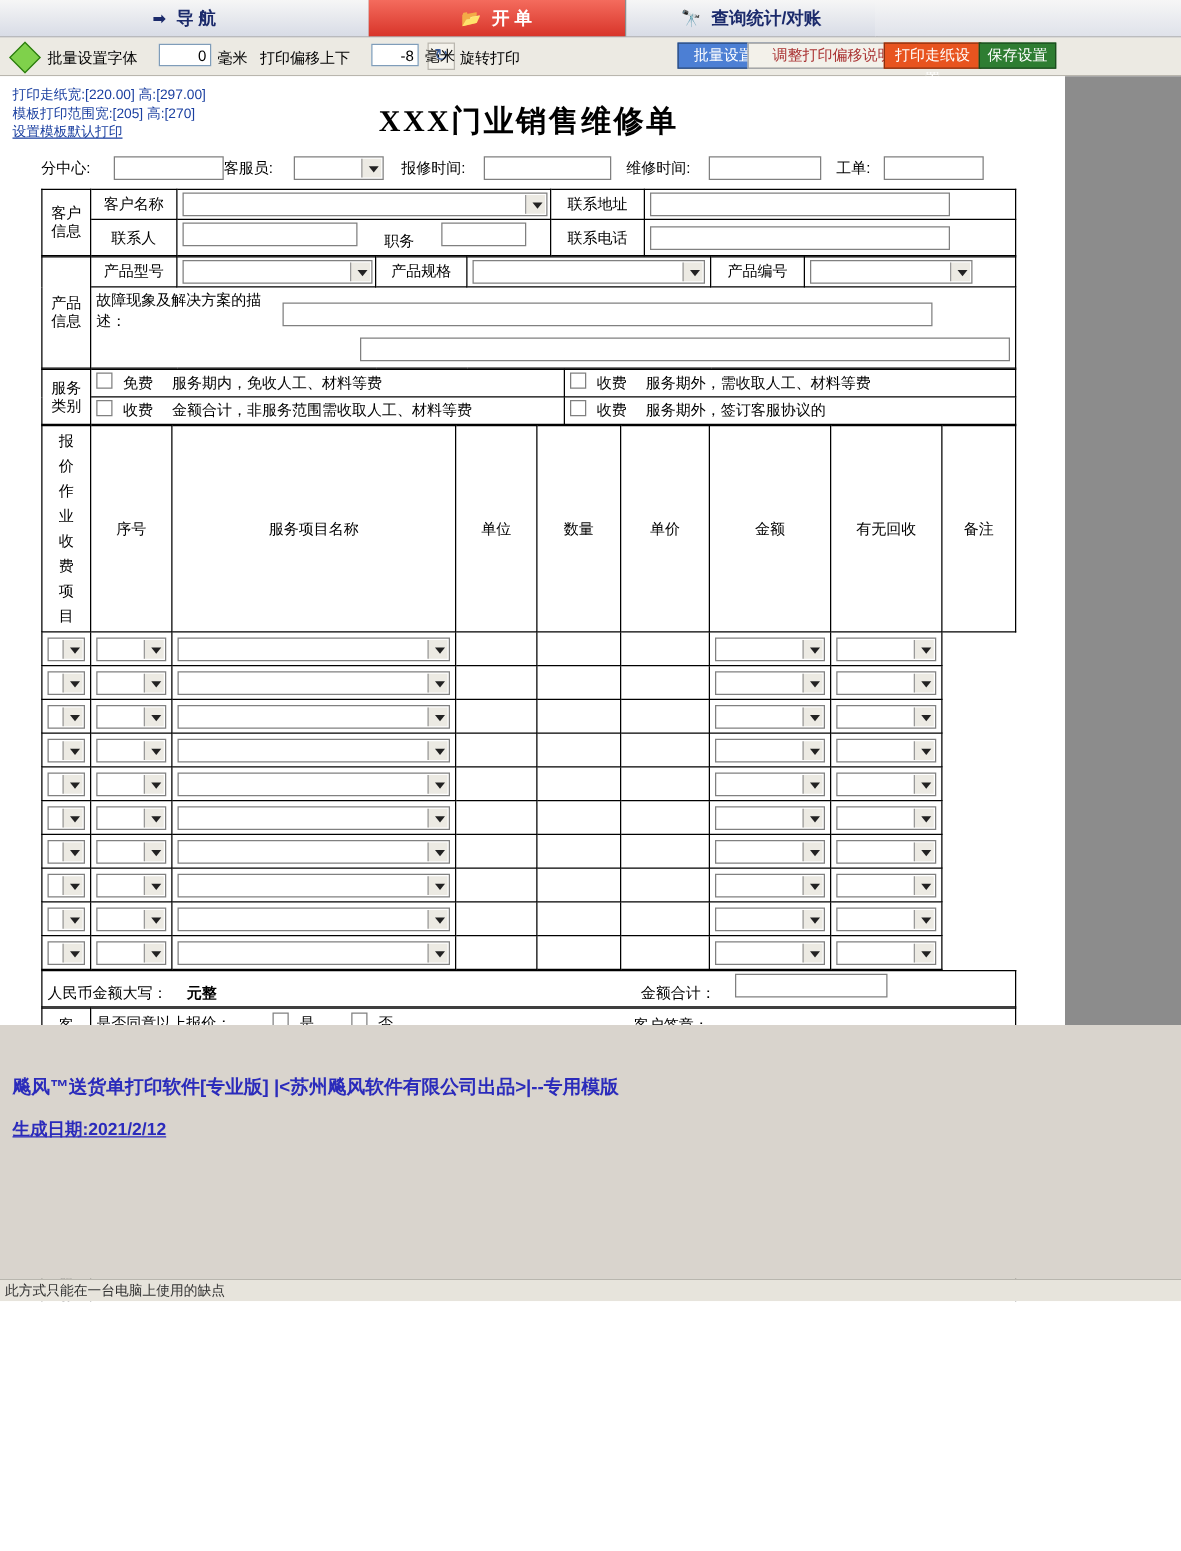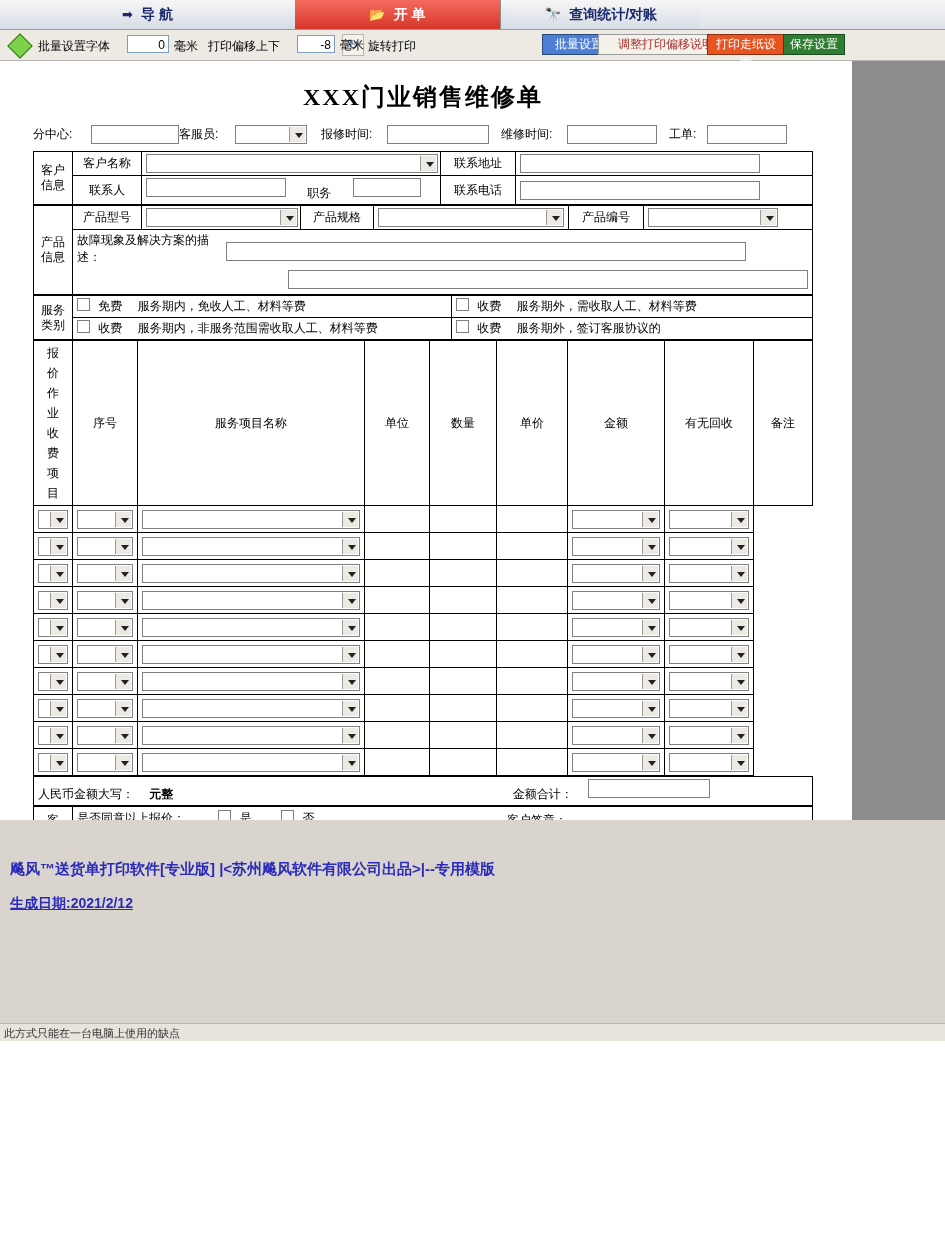--- a/index.html
+++ b/index.html
@@ -108,20 +108,25 @@
 
   <div class="tb-btn btn-orange" style="left:707px;width:78px;text-align:center;">打印走纸设置</div>
   <div class="tb-btn btn-green" style="left:783px;width:62px;text-align:center;">保存设置</div>
 </div>
 
 <div style="position:absolute;left:340px;top:37px;font-size:12px;">毫米</div>
 
 <div class="canvas">
   <div class="scroll-right"></div>
 
+  <div class="meta">
+    <div>打印走纸宽:[220.00] 高:[297.00]</div>
+    <div>模板打印范围宽:[205] 高:[270]</div>
+    <div style="text-decoration:underline;">设置模板默认打印</div>
+  </div>
 
   <div class="sheet">
     <div class="doc-title">XXX门业销售维修单</div>
 
     <div class="row" style="margin-top:10px;height:22px;">
       <span class="lbl" style="width:58px;">分中心:</span>
       <span class="fld" style="width:88px;"></span>
       <span class="lbl" style="width:56px;margin-left:0;">客服员:</span>
       <span class="cmb" style="width:72px;">
           <span class="cmb-btn"></span>
@@ -222,21 +227,21 @@
         <td>
           <span class="ck"></span>
           <span>收费</span>
           <span style="margin-left:12px;">服务期外，需收取人工、材料等费</span>
         </td>
       </tr>
       <tr>
         <td>
           <span class="ck"></span>
           <span>收费</span>
-          <span style="margin-left:12px;">服务期内，非服务范围需收取人工、材料等费</span>
+          <span style="margin-left:12px;">金额合计，非服务范围需收取人工、材料等费</span>
         </td>
         <td>
           <span class="ck"></span>
           <span>收费</span>
           <span style="margin-left:12px;">服务期外，签订客服协议的</span>
         </td>
       </tr>
     </tbody>
       </table>
 

